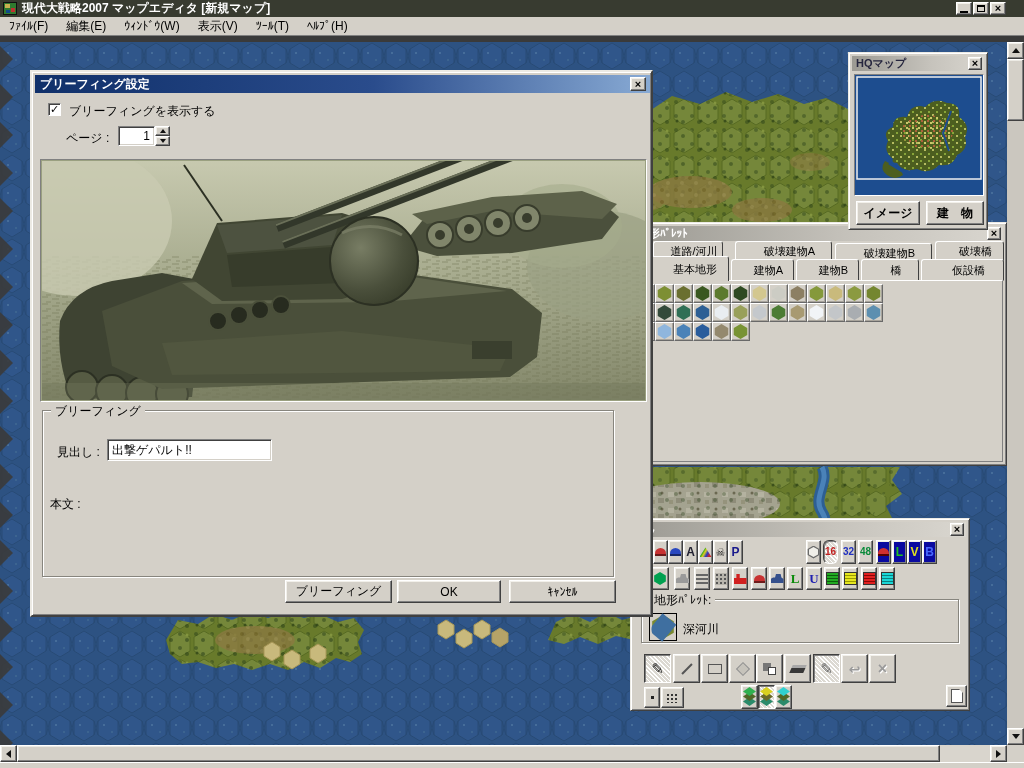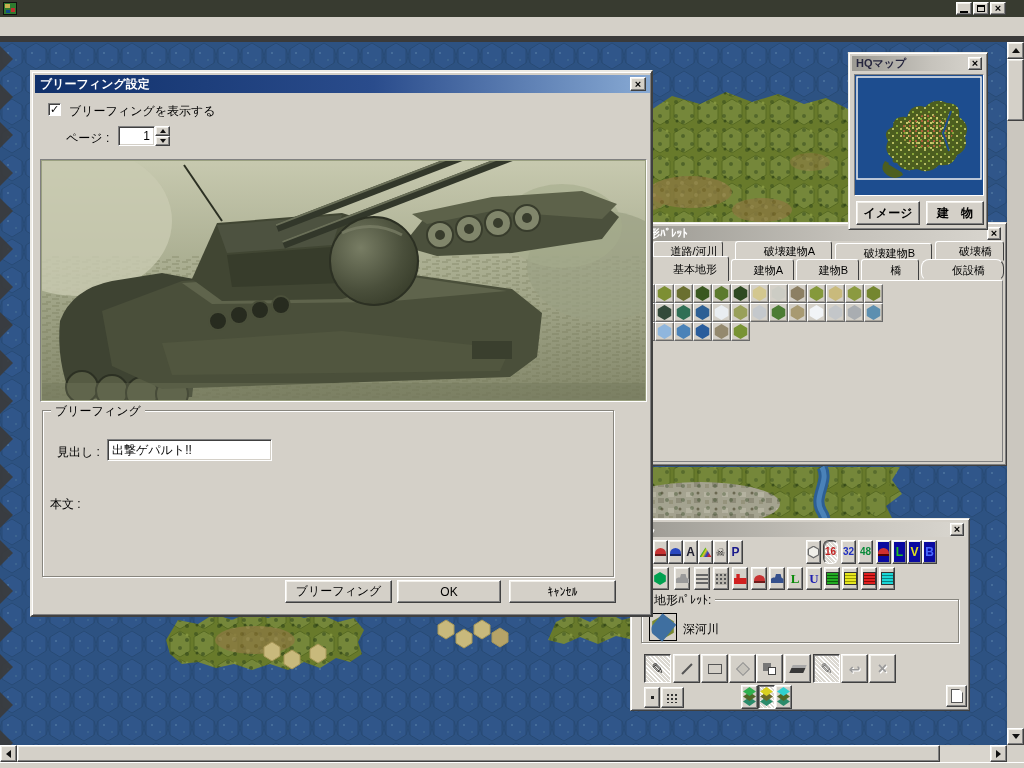--- a/index.html
+++ b/index.html
@@ -87,31 +87,40 @@
 <body>
 
 <div id="screen">
 
   <div id="titlebar">
     <div id="app-icon">
       <i style="left:1px;top:1px;width:5px;height:4px;background:#c8b050;"></i>
       <i style="left:7px;top:5px;width:4px;height:4px;background:#c03030;"></i>
       <i style="left:2px;top:7px;width:4px;height:3px;background:#104a8a;"></i>
     </div>
+    <span id="title-text">現代大戦略2007 マップエディタ [新規マップ]</span>
     <div class="btn cap-btn" style="left:956px;">
         <i class="ico-min"></i>
       </div>
     <div class="btn cap-btn" style="left:973px;">
         <i class="ico-restore"></i>
       </div>
     <div class="btn cap-btn" style="left:990px;">
         <span class="xglyph">×</span>
       </div>
   </div>
 
+  <div id="menubar">
+    <span class="menu-item">ﾌｧｲﾙ(F)</span>
+    <span class="menu-item">編集(E)</span>
+    <span class="menu-item">ｳｨﾝﾄﾞｳ(W)</span>
+    <span class="menu-item">表示(V)</span>
+    <span class="menu-item">ﾂｰﾙ(T)</span>
+    <span class="menu-item">ﾍﾙﾌﾟ(H)</span>
+  </div>
   <div id="menustrip"></div>
 
   <div id="map-wrap">
     <svg width="1007" height="703" viewBox="0 0 1007 703">
       <defs>
         <pattern id="pSea" width="24" height="28" patternUnits="userSpaceOnUse">
           <rect width="24" height="28" fill="#2d5282"></rect>
           <path d="M12 1 L22 7 L22 21 L12 27 L2 21 L2 7 Z" fill="#30568a" stroke="#274a75" stroke-width="1"></path>
           <path d="M0 14 L2 7 M0 14 L2 21 M24 14 L22 7 M24 14 L22 21" stroke="#274a75" stroke-width="1"></path>
           <circle cx="8" cy="11" r="1" fill="#4d749f"></circle>
@@ -246,21 +255,21 @@
 
     <div class="tab" style="left:22px;top:18px;width:70px;height:20px;">道路/河川</div>
     <div class="tab" style="left:104px;top:18px;width:97px;height:20px;">破壊建物A</div>
     <div class="tab" style="left:204px;top:20px;width:97px;height:20px;">破壊建物B</div>
     <div class="tab" style="left:304px;top:18px;width:69px;height:20px;">破壊橋</div>
 
     <div class="tab" style="left:18px;top:33px;width:80px;height:25px;z-index:3;border-bottom:none;">基本地形</div>
     <div class="tab" style="left:100px;top:36px;width:63px;height:22px;">建物A</div>
     <div class="tab" style="left:165px;top:36px;width:63px;height:22px;">建物B</div>
     <div class="tab" style="left:230px;top:36px;width:58px;height:22px;">橋</div>
-    <div class="tab" style="left:290px;top:36px;width:83px;height:22px;border-radius:8px;">仮設橋</div>
+    <div class="tab" style="left:290px;top:36px;width:83px;height:22px;">仮設橋</div>
     <div id="tab-panel"></div>
     <div id="tile-grid">
         <div class="tile-row">
           <span class="tile-btn">
             <i style="background: rgb(125, 143, 51);"></i>
           </span>
           <span class="tile-btn">
             <i style="background: rgb(125, 143, 51);"></i>
           </span>
           <span class="tile-btn">

